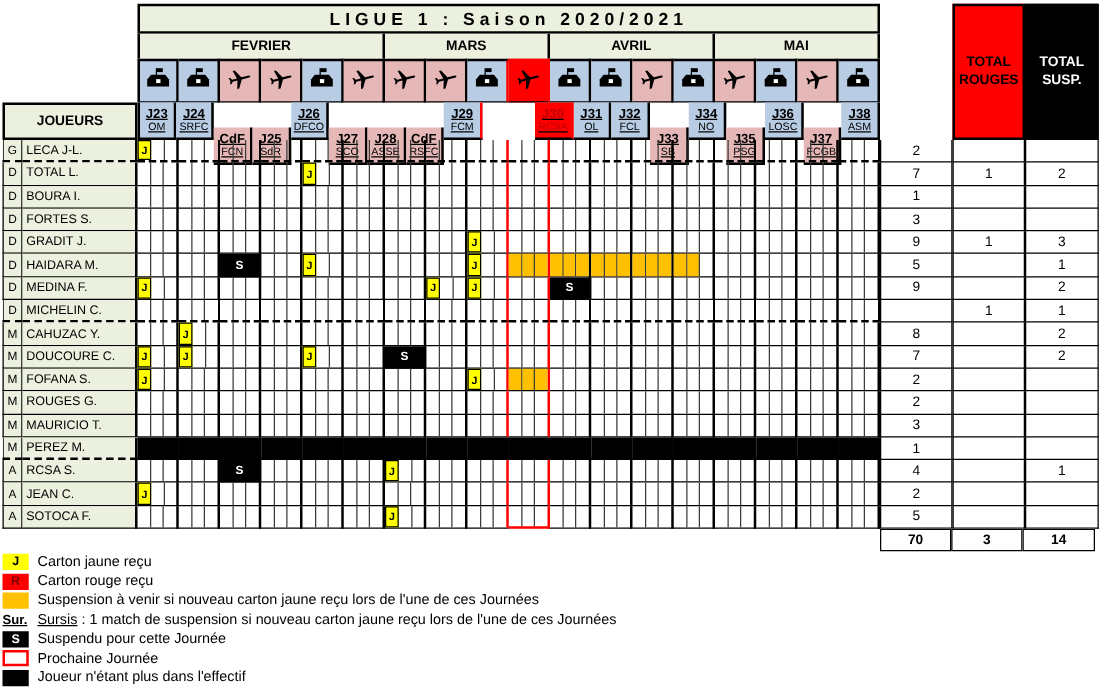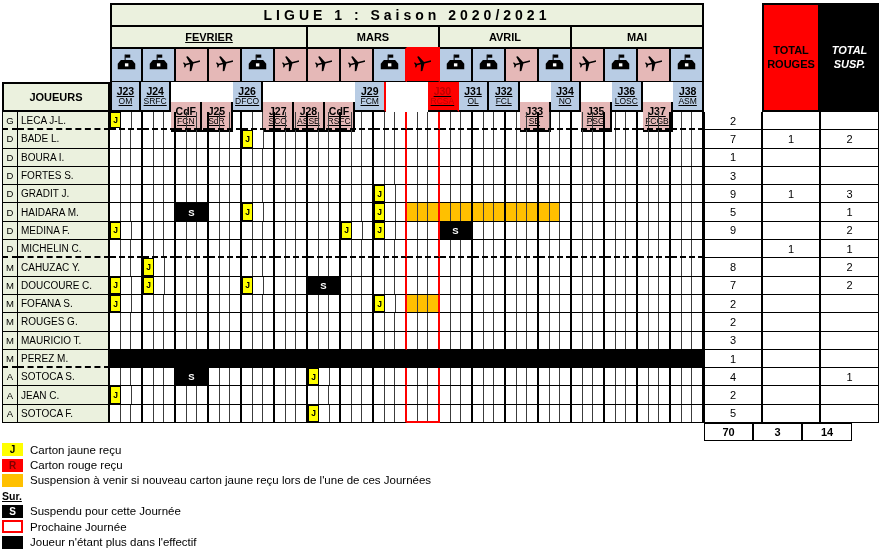--- a/index.html
+++ b/index.html
@@ -15,21 +15,21 @@
     background:var(--pale);border:2px solid #000;
     display:flex;align-items:center;justify-content:center;
     font-weight:bold;font-size:14px;letter-spacing:4px;white-space:nowrap;
   }
   #months-row{position:absolute;left:110px;top:27px;width:594px;height:20px;display:flex;}
   .month-cell{
     height:20px;background:var(--pale);border-right:2px solid #000;
     display:flex;align-items:center;justify-content:center;
     font-weight:bold;font-size:11px;
   }
-  .month-cell:first-child{border-left:2px solid #000;text-decoration:underline;}
+  .month-cell:first-child{border-left:2px solid #000;}
 
   #icons-row{position:absolute;left:110px;top:47px;width:594px;height:35px;display:flex;}
   .fx-icon{
     width:33px;height:35px;border-right:2px solid #000;border-top:2px solid #000;border-bottom:1px solid #000;
     display:flex;align-items:center;justify-content:center;
   }
   .fx-icon:first-child{border-left:2px solid #000;}
   .fx-icon.home{background:var(--home);}
   .fx-icon.away{background:var(--away);}
   .fx-icon.next{background:var(--nextbg);border-top-color:var(--red);border-right-color:var(--red);}
@@ -54,21 +54,21 @@
     display:flex;align-items:center;justify-content:center;font-weight:bold;font-size:11px;
   }
 
   .tot-h{
     position:absolute;top:3px;height:109px;border:2px solid #000;
     display:flex;align-items:center;justify-content:center;text-align:center;
     font-weight:bold;font-size:11px;line-height:1.25;padding:0 6px;
   }
   #tot-h-jaunes{left:704px;width:58px;background:var(--yellow);}
   #tot-h-rouges{left:762px;width:58px;background:var(--red);}
-  #tot-h-susp{left:820px;width:59px;background:#000;color:#fff;font-style:italic;}
+  #tot-h-susp{left:820px;width:59px;background:#000;color:#fff;}
 
   
   #body{position:absolute;left:2px;top:112px;width:877px;height:311px;display:flex;flex-direction:column;}
   .prow{flex:1;display:flex;min-height:0;}
   .prow>div{border-bottom:1px solid #000;}
   .prow.sep .pos,.prow.sep .pname,.prow.sep .grp{border-bottom:2px dashed #000;}
   .pos{
     width:16px;background:var(--pale);border-left:1px solid #000;border-right:1px solid #000;
     display:flex;align-items:center;justify-content:center;font-size:9.5px;
   }
@@ -88,21 +88,21 @@
     display:flex;align-items:center;justify-content:center;font-weight:bold;font-size:8.5px;color:#000;
   }
   .sub.o{background:var(--orange);}
   .tcell{
     border-right:1px solid #000;border-left:1px solid #000;
     display:flex;align-items:center;justify-content:center;font-size:11px;
   }
   .tcell.w1{width:58px;}.tcell.w2{width:58px;}.tcell.w3{width:59px;}
 
   
-  #season-totals{position:absolute;left:704px;top:423px;width:148px;height:18px;display:flex;}
+  #season-totals{position:absolute;left:704px;top:423px;width:172px;height:18px;display:flex;}
   .st{
     border:1px solid #000;display:flex;align-items:center;justify-content:center;
     font-weight:bold;font-size:11px;background:#fff;
   }
   .st.w1{width:58px;}.st.w2{width:58px;}.st.w3{width:59px;}
 
   
   #legend{position:absolute;left:2px;top:442px;width:877px;}
   .lrow{height:15.4px;display:flex;align-items:center;}
   .sw{
@@ -441,21 +441,21 @@
           <div class="sub"></div>
           <div class="sub"></div>
           <div class="sub"></div>
         </div>
         <div class="tcell w1">2</div>
         <div class="tcell w2"></div>
         <div class="tcell w3"></div>
       </div>
       <div class="prow">
         <div class="pos">D</div>
-        <div class="pname">BADE L.</div>
+        <div class="pname">TOTAL L.</div>
         <div class="grp">
           <div class="sub"></div>
           <div class="sub"></div>
           <div class="sub"></div>
         </div>
         <div class="grp">
           <div class="sub"></div>
           <div class="sub"></div>
           <div class="sub"></div>
         </div>
@@ -1618,21 +1618,21 @@
         <div class="grp out"></div>
         <div class="grp out"></div>
         <div class="grp out"></div>
         <div class="grp out"></div>
         <div class="tcell w1">1</div>
         <div class="tcell w2"></div>
         <div class="tcell w3"></div>
       </div>
       <div class="prow">
         <div class="pos">A</div>
-        <div class="pname">SOTOCA S.</div>
+        <div class="pname">RCSA S.</div>
         <div class="grp">
           <div class="sub"></div>
           <div class="sub"></div>
           <div class="sub"></div>
         </div>
         <div class="grp">
           <div class="sub"></div>
           <div class="sub"></div>
           <div class="sub"></div>
         </div>
@@ -1926,20 +1926,21 @@
       <div class="lrow">
         <div class="sw red">R</div>
         <div class="ltext">Carton rouge reçu</div>
       </div>
       <div class="lrow">
         <div class="sw orange"></div>
         <div class="ltext">Suspension à venir si nouveau carton jaune reçu lors de l'une de ces Journées</div>
       </div>
       <div class="lrow">
         <div class="sw-sur">Sur.</div>
+        <div class="ltext"><span class="u">Sursis</span><span> : 1 match de suspension si nouveau carton jaune reçu lors de l'une de ces Journées</span></div>
       </div>
       <div class="lrow">
         <div class="sw black">S</div>
         <div class="ltext">Suspendu pour cette Journée</div>
       </div>
       <div class="lrow">
         <div class="sw next"></div>
         <div class="ltext">Prochaine Journée</div>
       </div>
       <div class="lrow">

